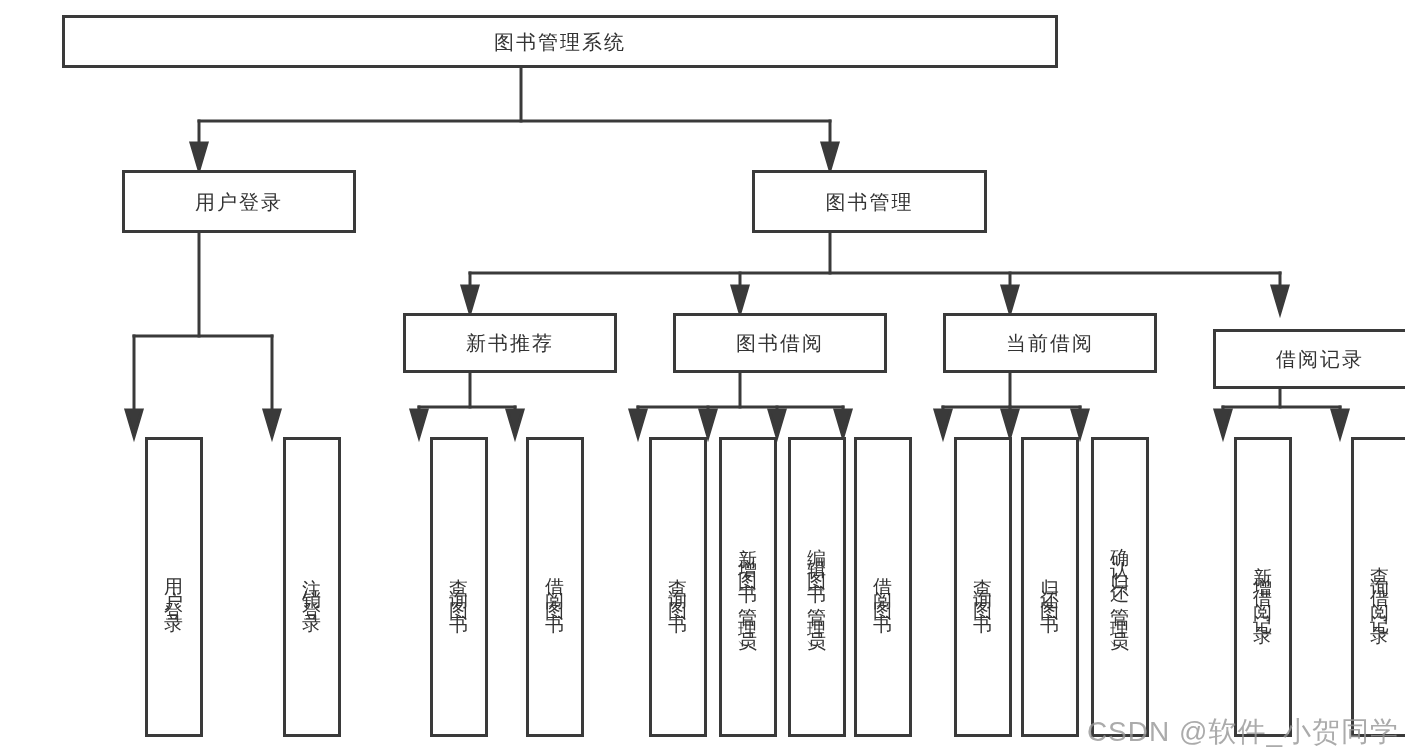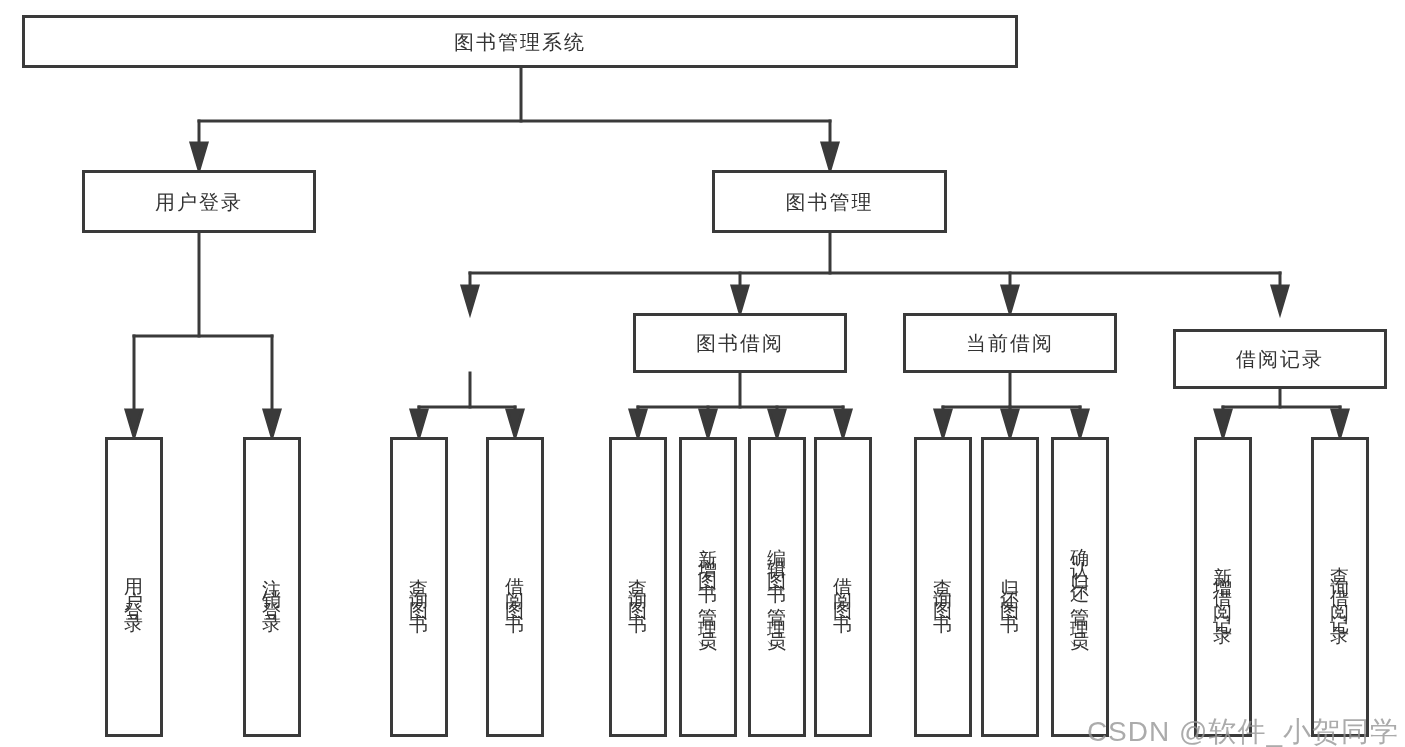--- a/index.html
+++ b/index.html
@@ -24,20 +24,21 @@
   .node {
     position: absolute;
     box-sizing: border-box;
     background: #ffffff;
     border: 3px solid #3a3a3a;
     color: #333333;
     display: flex;
     align-items: center;
     justify-content: center;
     z-index: 2;
+    margin-left: 40px;
   }
   .h-node {
     font-size: 20px;
     letter-spacing: 2px;
     line-height: 1;
   }
   .v-node {
     font-size: 19px;
     line-height: 1;
   }
@@ -143,20 +144,23 @@
     <span class="label">图书管理系统</span>
   </div>
 
   <div class="node h-node" style="left:82px; top:170px; width:234px; height:63px;">
     <span class="label">用户登录</span>
   </div>
   <div class="node h-node" style="left:712px; top:170px; width:235px; height:63px;">
     <span class="label">图书管理</span>
   </div>
 
+  <div class="node h-node" style="left:363px; top:313px; width:214px; height:60px;">
+    <span class="label">新书推荐</span>
+  </div>
   <div class="node h-node" style="left:633px; top:313px; width:214px; height:60px;">
     <span class="label">图书借阅</span>
   </div>
   <div class="node h-node" style="left:903px; top:313px; width:214px; height:60px;">
     <span class="label">当前借阅</span>
   </div>
   <div class="node h-node" style="left:1173px; top:329px; width:214px; height:60px;">
     <span class="label">借阅记录</span>
   </div>
 

